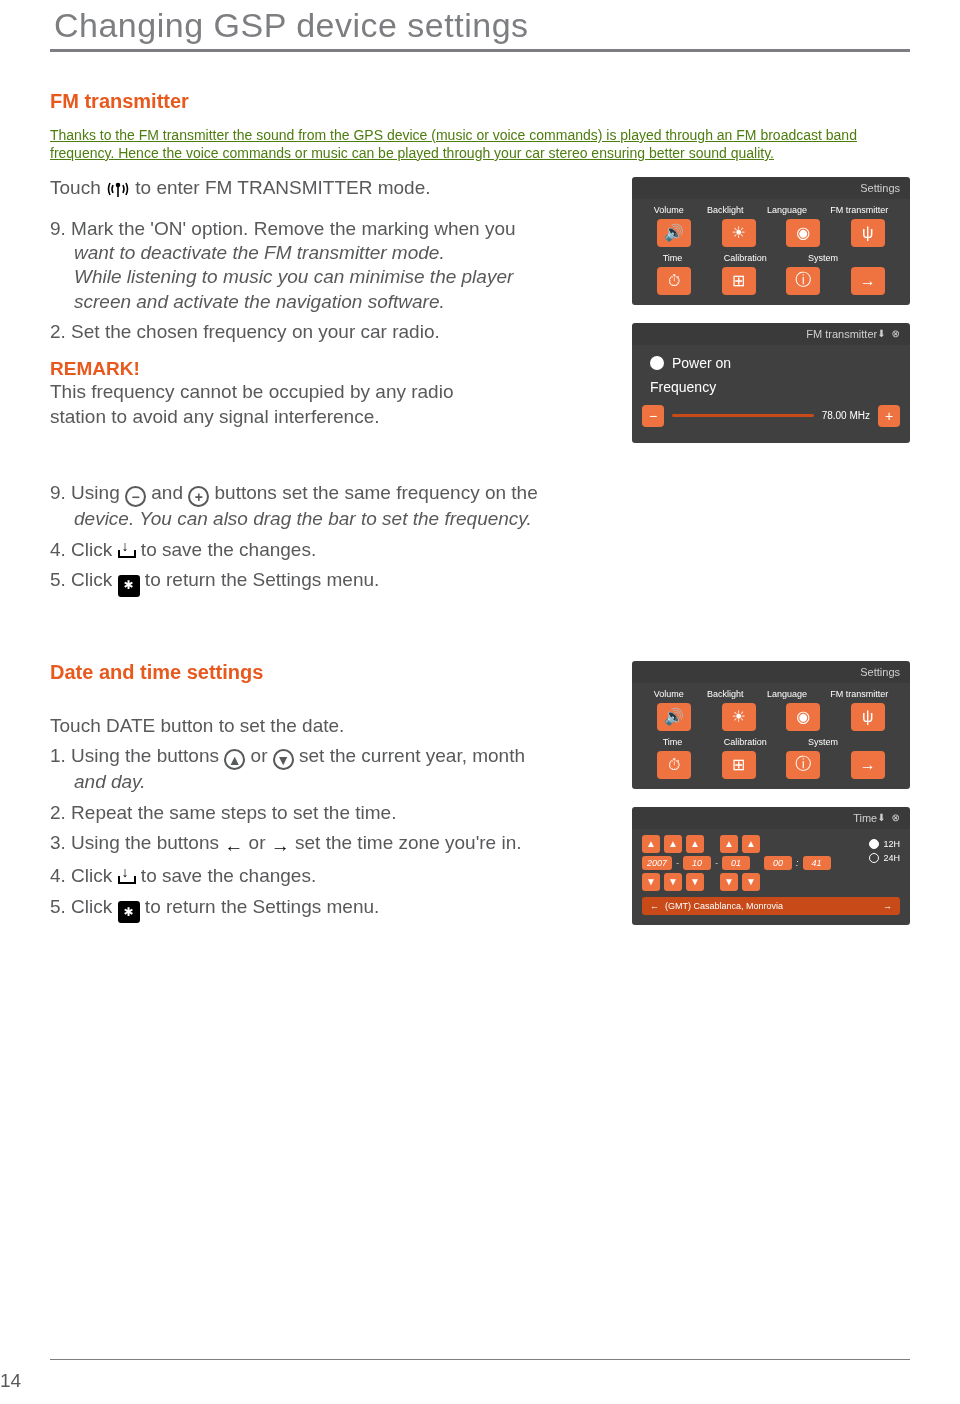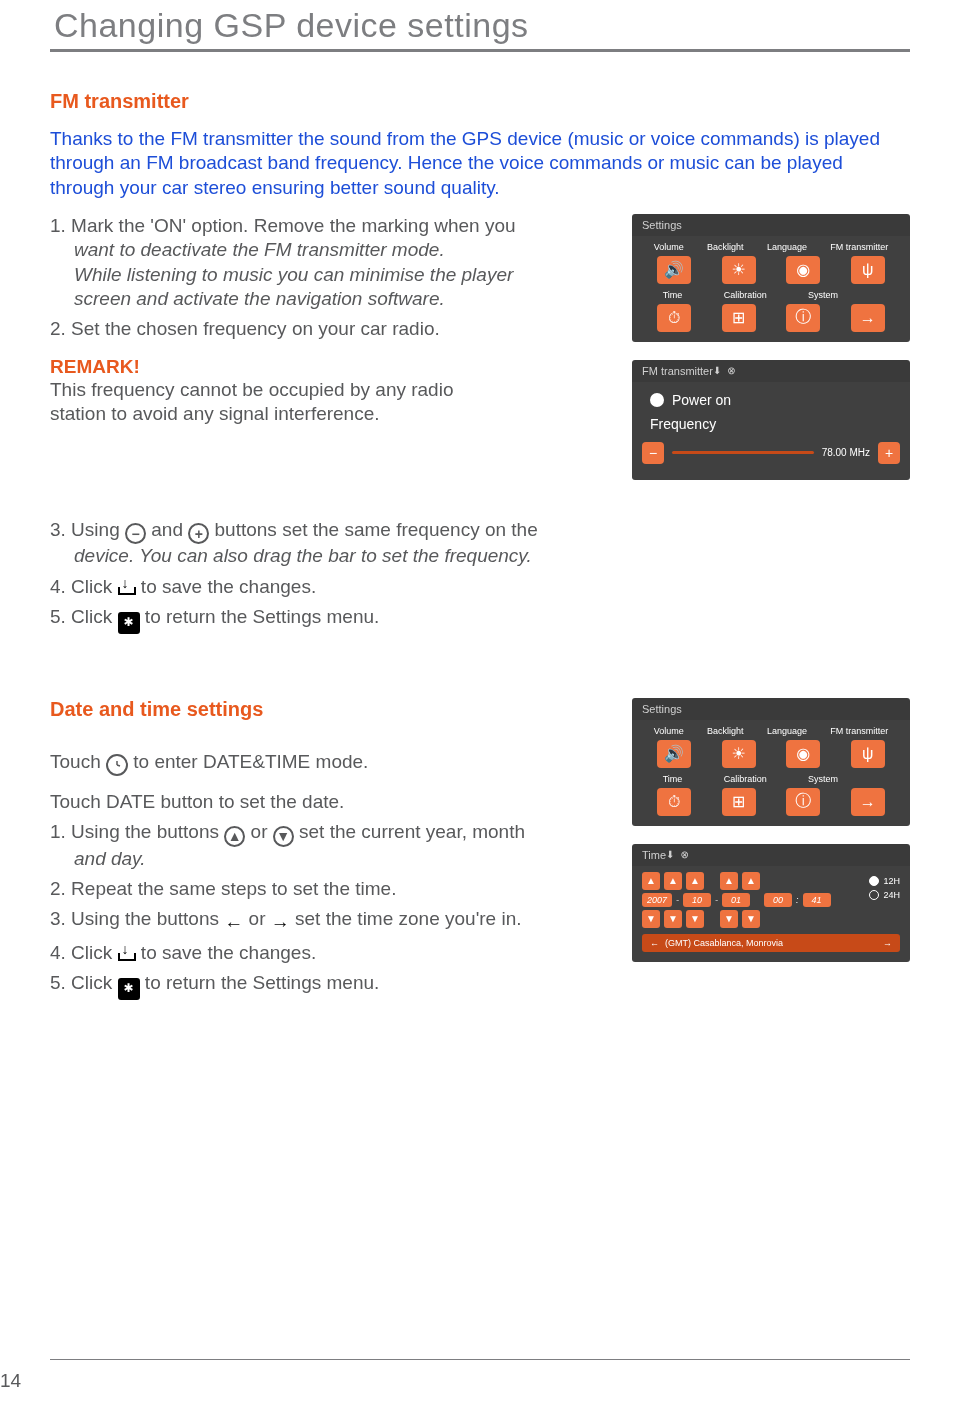--- a/index.html
+++ b/index.html
@@ -1,39 +1,39 @@
 <!DOCTYPE html>
 <html><head>
 <meta charset="utf-8">
 <style>
   html,body{margin:0;padding:0;background:#fff;font-family:Arial,Helvetica,sans-serif;color:#58595b;}
   .page{width:960px;height:1404px;position:relative;box-sizing:border-box;padding:0 50px;}
   .title{font-size:34px;color:#7d7e81;font-weight:400;letter-spacing:0.5px;margin:6px 0 2px 4px;}
   .title-rule{height:3px;background:#7d7e81;margin:4px 0 38px 0;}
   .section-heading{color:#e8591e;font-weight:bold;font-size:20px;margin:0 0 14px 0;}
-  .body-text{font-size:19px;line-height:1.28;color:#1d4ed8;margin:0 0 14px 0;max-width:850px;}
+  .body-text{font-size:14px;line-height:1.28;color:#4d7c0f;margin:0 0 14px 0;max-width:850px;text-decoration:underline;}
   .two-col{display:flex;gap:22px;}
   .left{flex:1 1 auto;max-width:560px;}
   .right{flex:0 0 278px;}
   .step{font-size:19px;line-height:1.28;color:#58595b;margin:0 0 6px 0;}
   .step-indent{padding-left:24px;font-style:italic;}
   .remark-heading{color:#e8591e;font-weight:bold;font-size:19px;margin:14px 0 0 0;}
   .touch-line{font-size:19px;color:#58595b;margin:0 0 14px 0;}
   .icon{display:inline-block;vertical-align:-3px;}
   .icon-circle{display:inline-flex;align-items:center;justify-content:center;width:17px;height:17px;border:2px solid #58595b;border-radius:50%;font-size:14px;line-height:1;color:#58595b;font-weight:bold;vertical-align:-3px;}
   .icon-sq{display:inline-flex;align-items:center;justify-content:center;width:18px;height:18px;border:2px solid #000;border-radius:3px;background:#000;color:#fff;font-size:12px;vertical-align:-3px;}
   .icon-save{display:inline-block;position:relative;width:18px;height:14px;vertical-align:-2px;}
   .icon-save::before{content:"";position:absolute;left:0;bottom:0;width:18px;height:8px;border:2px solid #000;border-top:none;box-sizing:border-box;}
   .icon-save::after{content:"↓";position:absolute;left:4px;top:-6px;font-size:14px;color:#000;font-weight:bold;}
   .icon-antenna{display:inline-block;vertical-align:-4px;}
   .footer-rule{position:absolute;left:50px;right:50px;bottom:50px;height:1px;background:#7d7e81;}
   .page-num{position:absolute;bottom:18px;left:0;right:0;text-align:left;font-size:19px;color:#58595b;}
   
   .mock{border-radius:3px;overflow:hidden;margin-bottom:18px;font-family:Arial,sans-serif;}
-  .mock-hdr{background:#3a3a3a;color:#d0d0d0;font-size:11px;padding:5px 10px;display:flex;justify-content:flex-start;align-items:center;}
+  .mock-hdr{background:#3a3a3a;color:#d0d0d0;font-size:11px;padding:5px 10px;display:flex;justify-content:flex-end;align-items:center;}
   .mock-body{background:#404040;padding:6px 10px 10px 10px;}
   .mock-labels{display:flex;justify-content:space-around;color:#fff;font-size:9px;margin-bottom:4px;}
   .mock-icons{display:flex;justify-content:space-around;align-items:center;}
   .mock-icon-box{width:34px;height:28px;background:#ef7340;border-radius:4px;display:flex;align-items:center;justify-content:center;color:#fff;font-size:16px;}
   .mock-sub{margin-top:6px;}
   .mock-fm-row{display:flex;align-items:center;color:#fff;font-size:14px;padding:4px 0;}
   .mock-radio{width:10px;height:10px;border:2px solid #fff;border-radius:50%;margin:0 8px;background:#fff;}
   .mock-slider{display:flex;align-items:center;gap:8px;padding:6px 0;}
   .mock-btn-o{width:22px;height:22px;background:#ef7340;border-radius:4px;display:flex;align-items:center;justify-content:center;color:#fff;font-size:14px;}
   .mock-track{flex:1;height:3px;background:#c74a18;border-radius:2px;}
@@ -52,22 +52,38 @@
 <div class="page">
 
   <div class="title">Changing GSP device settings</div>
   <div class="title-rule"></div>
 
   <div class="section-heading">FM transmitter</div>
   <p class="body-text">Thanks to the FM transmitter the sound from the GPS device (music or voice commands) is played through an FM broadcast  band frequency. Hence the voice commands or music can be played through your car stereo ensuring better sound quality.</p>
 
   <div class="two-col">
     <div class="left">
-      <p class="step">
-        <span>1. Mark the 'ON' option. Remove the marking when you</span><br>
+      <p class="touch-line">
+        <span>Touch</span>
+        <span class="icon-antenna">
+          <svg width="24" height="18" viewBox="0 0 24 18">
+              <g stroke="#000" stroke-width="1.6" fill="none">
+                <path d="M4 3 Q1 9 4 15"></path>
+                <path d="M7 5 Q5 9 7 13"></path>
+                <path d="M20 3 Q23 9 20 15"></path>
+                <path d="M17 5 Q19 9 17 13"></path>
+                <line x1="12" y1="6" x2="12" y2="17"></line>
+                <circle cx="12" cy="5" r="1.5" fill="#000"></circle>
+              </g>
+            </svg>
+        </span>
+        <span> to enter  FM TRANSMITTER mode.</span>
+      </p>
+      <p class="step">
+        <span>9. Mark the 'ON' option. Remove the marking when you</span><br>
         <span class="step-indent">want to deactivate the FM transmitter mode.</span><br>
         <span class="step-indent">While listening to music you can minimise the player</span><br>
         <span class="step-indent">screen and activate the navigation software.</span>
       </p>
       <p class="step">2. Set the chosen frequency on your car radio.</p>
       <p class="remark-heading">REMARK!</p>
       <p class="step">
         <span>This frequency cannot be occupied by any radio</span><br>
         <span>station to avoid any signal interference.</span>
       </p>
@@ -128,21 +144,21 @@
             <div class="mock-track"></div>
             <span class="mock-freq">78.00 MHz</span>
             <div class="mock-btn-o">+</div>
           </div>
         </div>
       </div>
     </div>
   </div>
 
   <p class="step" style="margin-top:20px">
-    <span>3. Using </span>
+    <span>9. Using </span>
     <span class="icon-circle">−</span>
     <span> and </span>
     <span class="icon-circle">+</span>
     <span> buttons set the same frequency on the</span><br>
     <span class="step-indent">device. You can also drag the bar to set the frequency.</span>
   </p>
   <p class="step">
     <span>4. Click </span>
     <span class="icon-save"></span>
     <span>  to save the changes.</span>
@@ -150,32 +166,20 @@
   <p class="step">
     <span>5. Click </span>
     <span class="icon-sq">✱</span>
     <span>  to return the Settings menu.</span>
   </p>
 
   <div style="height:58px"></div>
   <div class="two-col">
     <div class="left">
       <div class="section-heading" style="margin-bottom:30px">Date and time settings</div>
-      <p class="touch-line">
-        <span>Touch </span>
-        <span class="icon-circle" style="width:18px;height:18px;">
-          <svg width="12" height="12" viewBox="0 0 12 12">
-              <g stroke="#58595b" stroke-width="1.5" fill="none">
-                <line x1="6" y1="6" x2="6" y2="2"></line>
-                <line x1="6" y1="6" x2="9" y2="7"></line>
-              </g>
-            </svg>
-        </span>
-        <span> to enter DATE&amp;TIME mode.</span>
-      </p>
       <p class="step" style="margin-top:14px">Touch DATE button to set the date.</p>
       <p class="step">
         <span>1. Using the buttons </span>
         <span class="icon-circle">▲</span>
         <span> or </span>
         <span class="icon-circle">▼</span>
         <span> set the current year, month</span><br>
         <span class="step-indent">and day.</span>
       </p>
       <p class="step">2. Repeat the same steps to set the time.</p>

